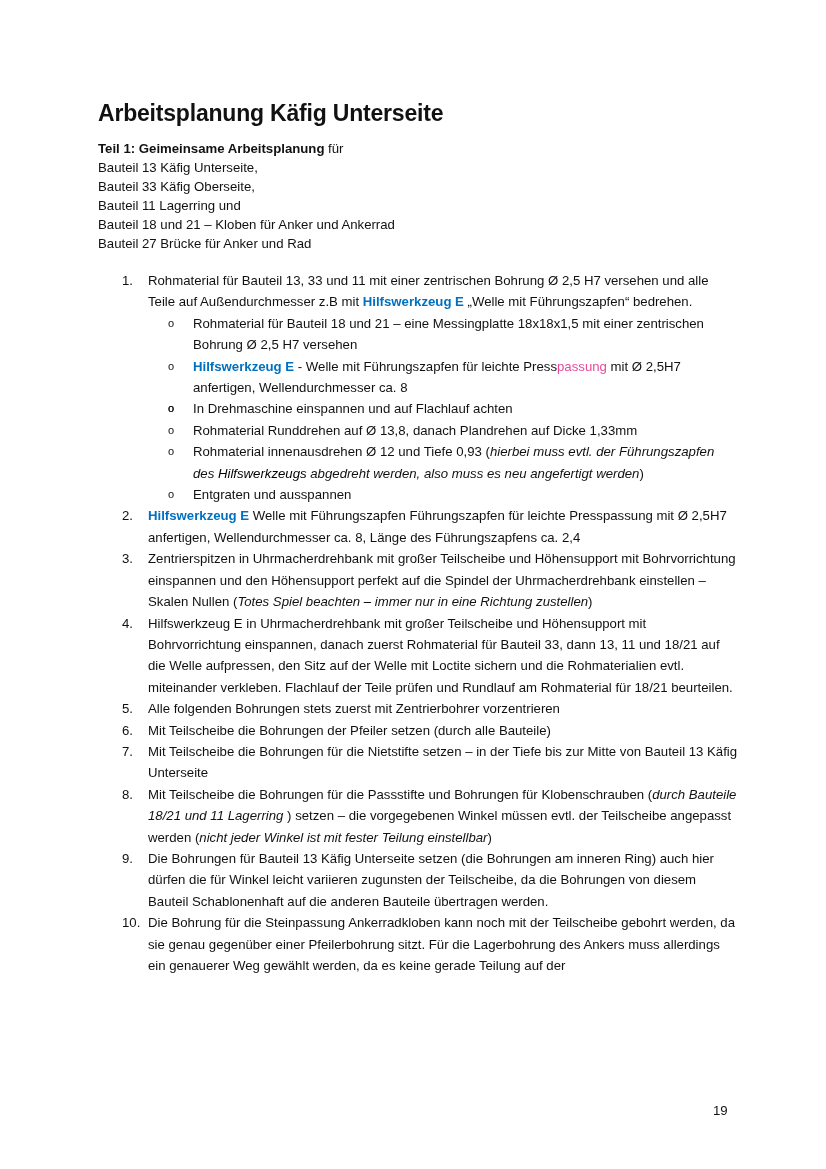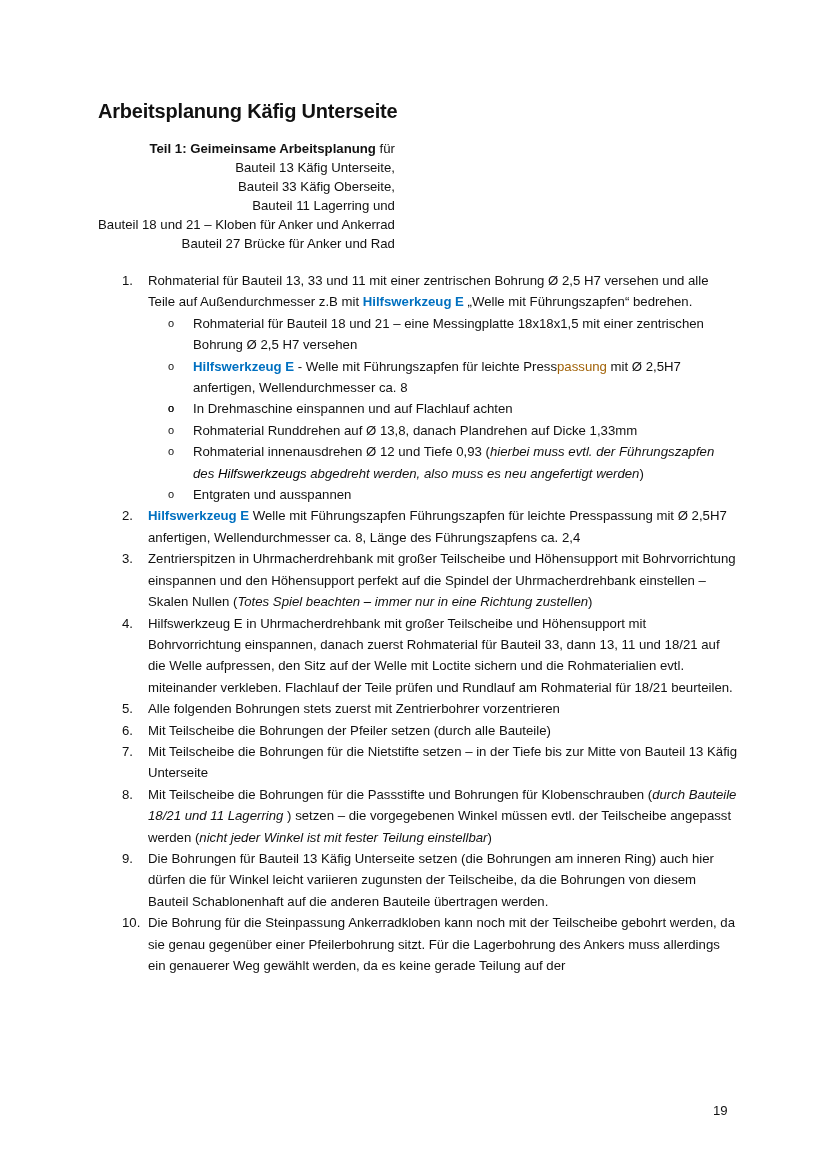--- a/index.html
+++ b/index.html
@@ -3,39 +3,39 @@
 <meta charset="utf-8">
 <style>
   html, body { margin: 0; padding: 0; background: #ffffff; }
   body {
     width: 826px; height: 1169px; position: relative; overflow: hidden;
     font-family: "Liberation Sans", sans-serif; color: #111;
   }
   .page { position: absolute; left: 0; top: 0; width: 826px; height: 1169px; }
   .title {
     position: absolute; left: 98px; top: 100px;
-    font-size: 20px; font-weight: bold; letter-spacing: -0.2px; margin: 0;
+    font-size: 23px; font-weight: bold; letter-spacing: -0.2px; margin: 0;
   }
   .intro {
     position: absolute; left: 98px; top: 140px;
-    font-size: 13.2px; line-height: 18.9px; text-align: right;
+    font-size: 13.2px; line-height: 18.9px;
   }
   .intro div { white-space: nowrap; }
   .intro b { font-weight: bold; }
   .list {
     position: absolute; left: 98px; top: 270px; width: 640px;
     font-size: 13.2px; line-height: 21.4px;
   }
   .item { position: relative; padding-left: 50px; }
   .num { position: absolute; left: 24px; top: 0; }
   .sub { position: relative; padding-left: 95px; }
   .bullet { position: absolute; left: 70px; top: 0; font-size: 11px; }
   .blue { color: #000000; }
   .blue-b { color: #0070C0; font-weight: bold; }
-  .green { color: #a16207; }
+  .green { color: #ec4899; }
   i { font-style: italic; }
   .pagenum {
     position: absolute; left: 713px; top: 1103px; font-size: 13.2px;
   }
 </style>
 </head>
 <body>
 
 <div class="page">
   <h1 class="title">Arbeitsplanung Käfig Unterseite</h1>

